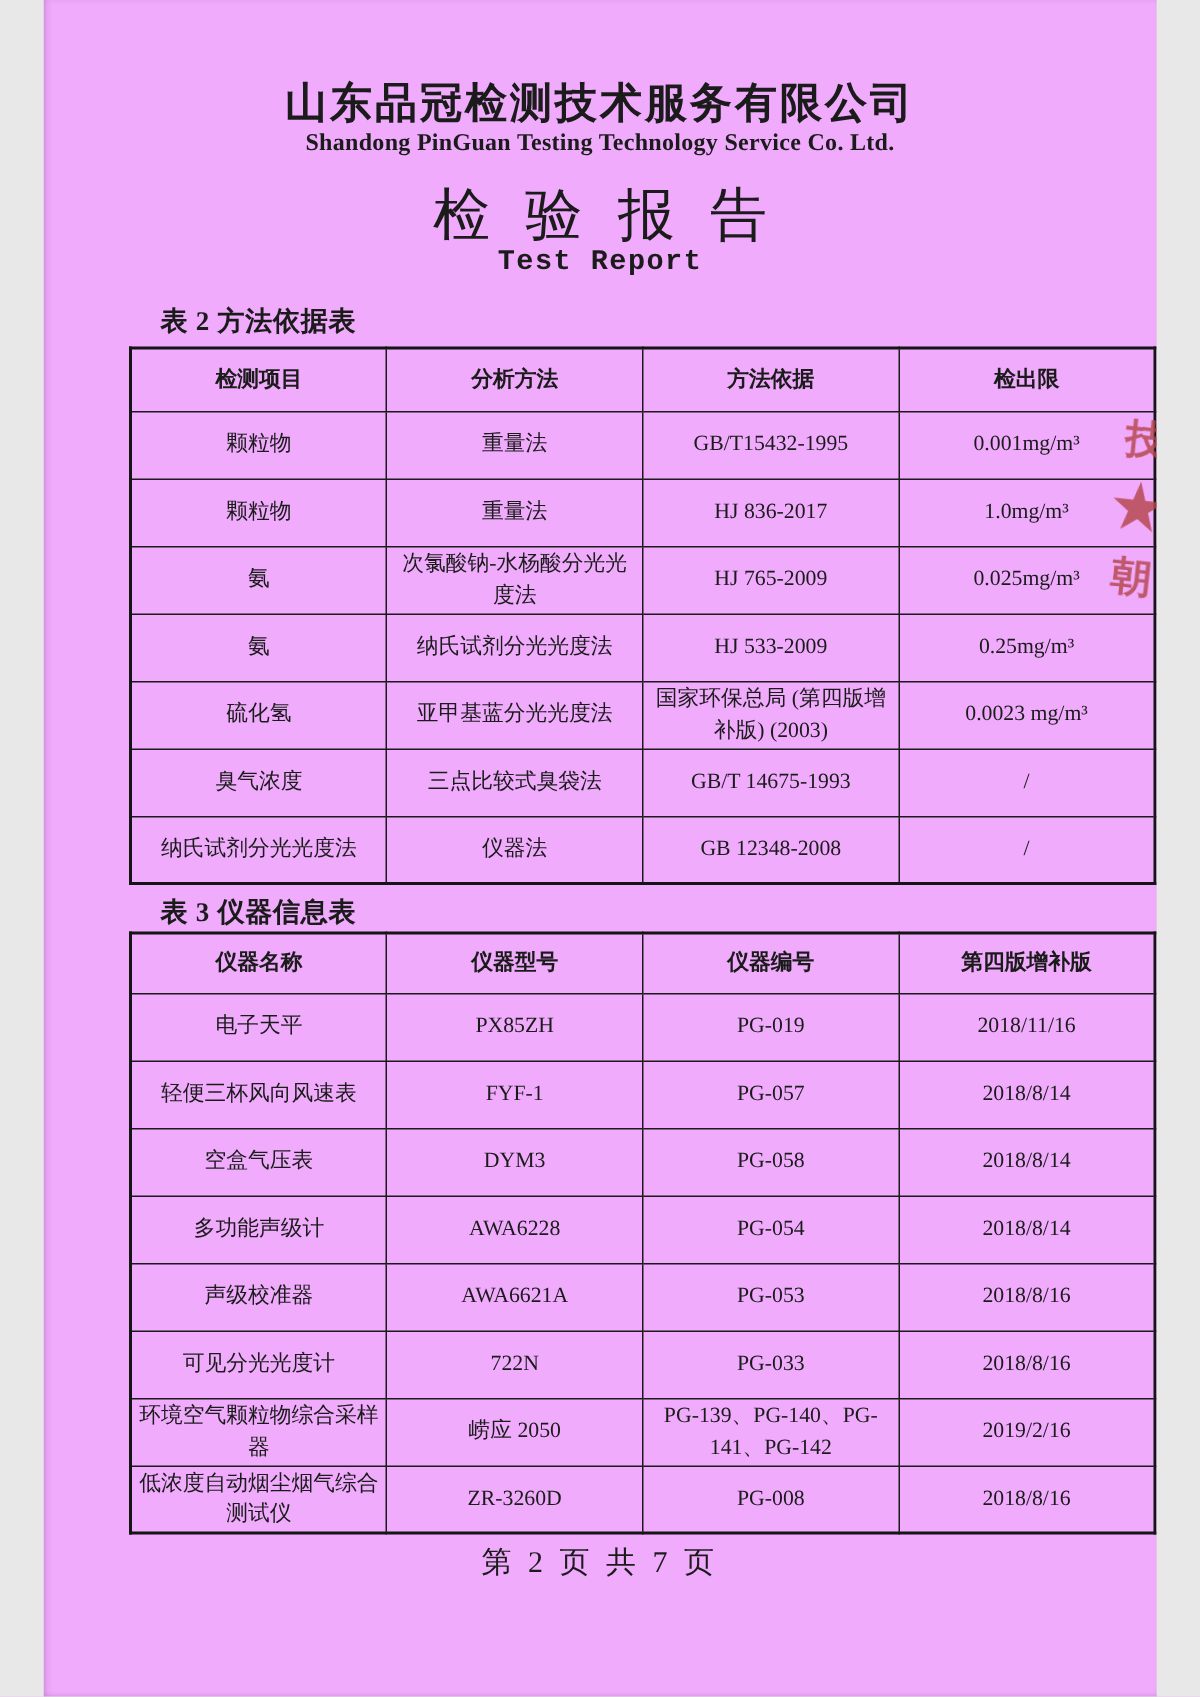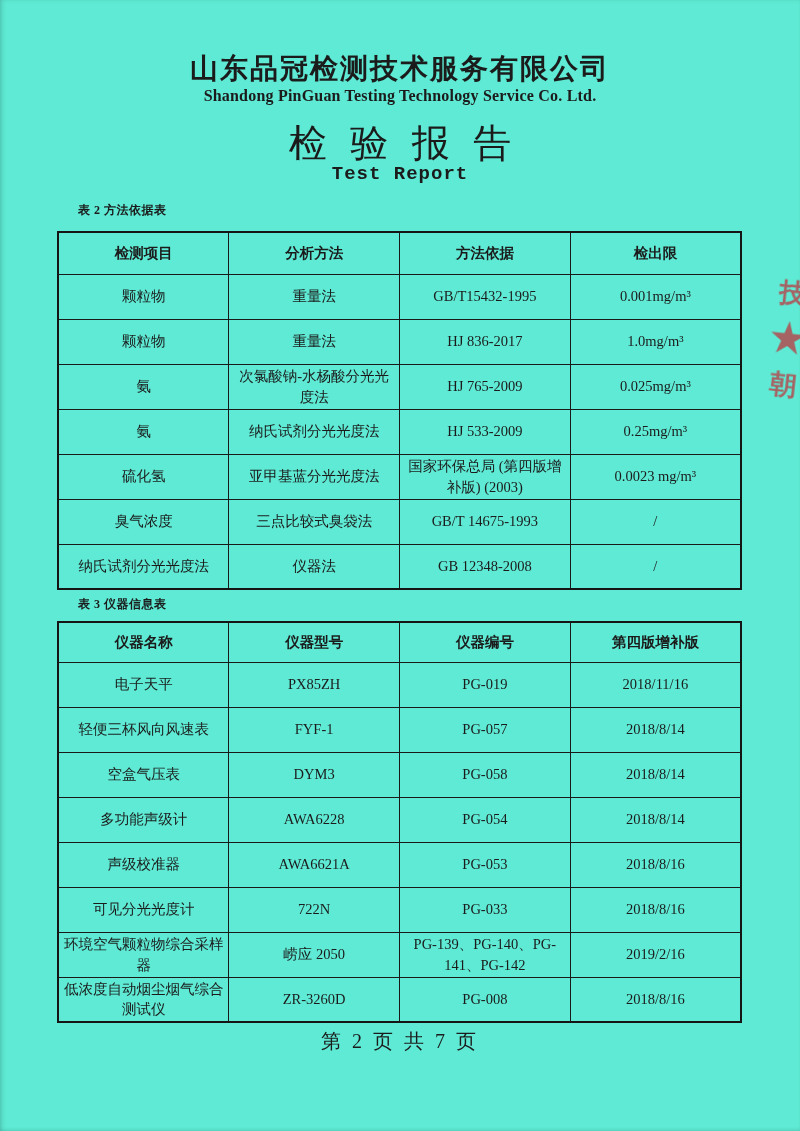--- a/index.html
+++ b/index.html
@@ -1,24 +1,24 @@
 <!DOCTYPE html>
 <html><head>
 <meta charset="utf-8">
 <style>
   * { margin: 0; padding: 0; box-sizing: border-box; }
   html, body { background: #e8e8e8; }
   body { font-family: "Liberation Serif", "DejaVu Serif", serif; }
 
   .page {
     position: relative;
-    width: 800px;
+    width: 742px;
     height: 1131px;
     margin: 0 auto;
-    background: #5eead4;
+    background: #f0abfc;
     color: #1b1b1b;
     overflow: hidden;
     box-shadow: inset 3px 0 6px -3px rgba(0,0,0,.25), inset 0 -2px 5px -3px rgba(0,0,0,.18);
   }
 
   .abs { position: absolute; }
 
   .company-cn {
     top: 50px; left: 0; width: 100%;
     text-align: center;
@@ -40,21 +40,21 @@
   .report-sub {
     top: 163px; left: 0; width: 100%;
     text-align: center;
     font-family: "Liberation Mono", monospace;
     font-size: 19px; font-weight: bold;
     letter-spacing: 1px;
   }
 
   .tbl-caption {
     left: 78px;
-    font-size: 12px; font-weight: bold;
+    font-size: 18px; font-weight: bold;
     letter-spacing: .5px;
   }
   .cap2 { top: 202px; }
   .cap3 { top: 596px; }
 
   table.data-table {
     position: absolute;
     left: 57px; width: 685px;
     border-collapse: collapse;
     table-layout: fixed;

